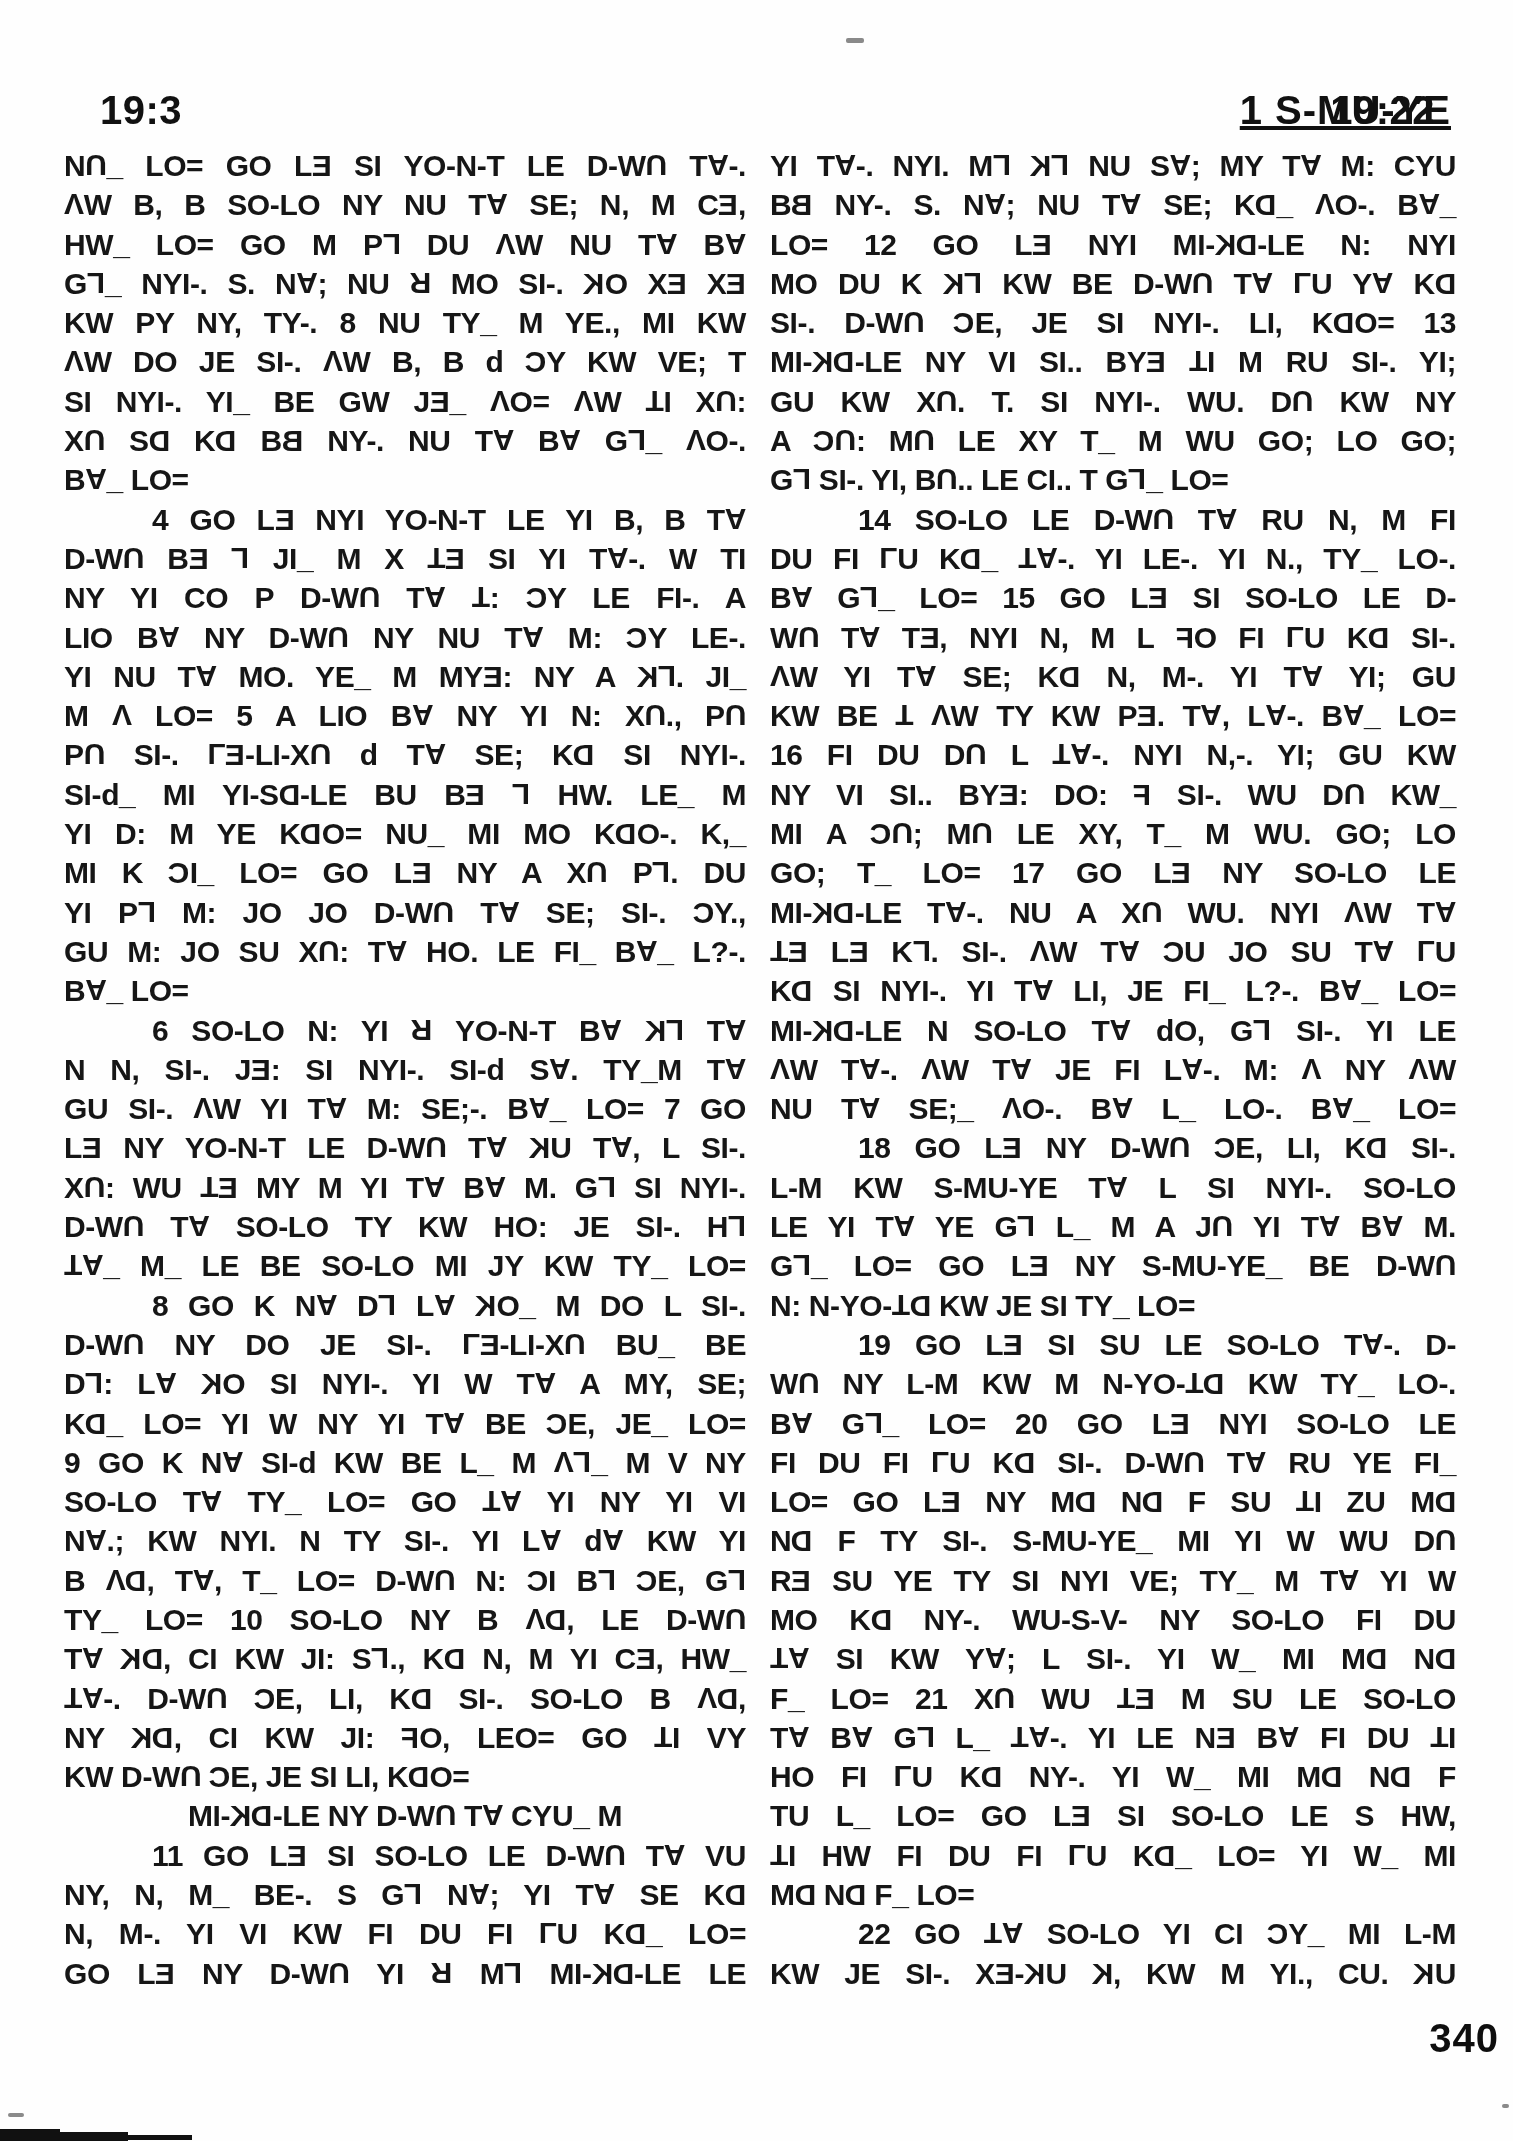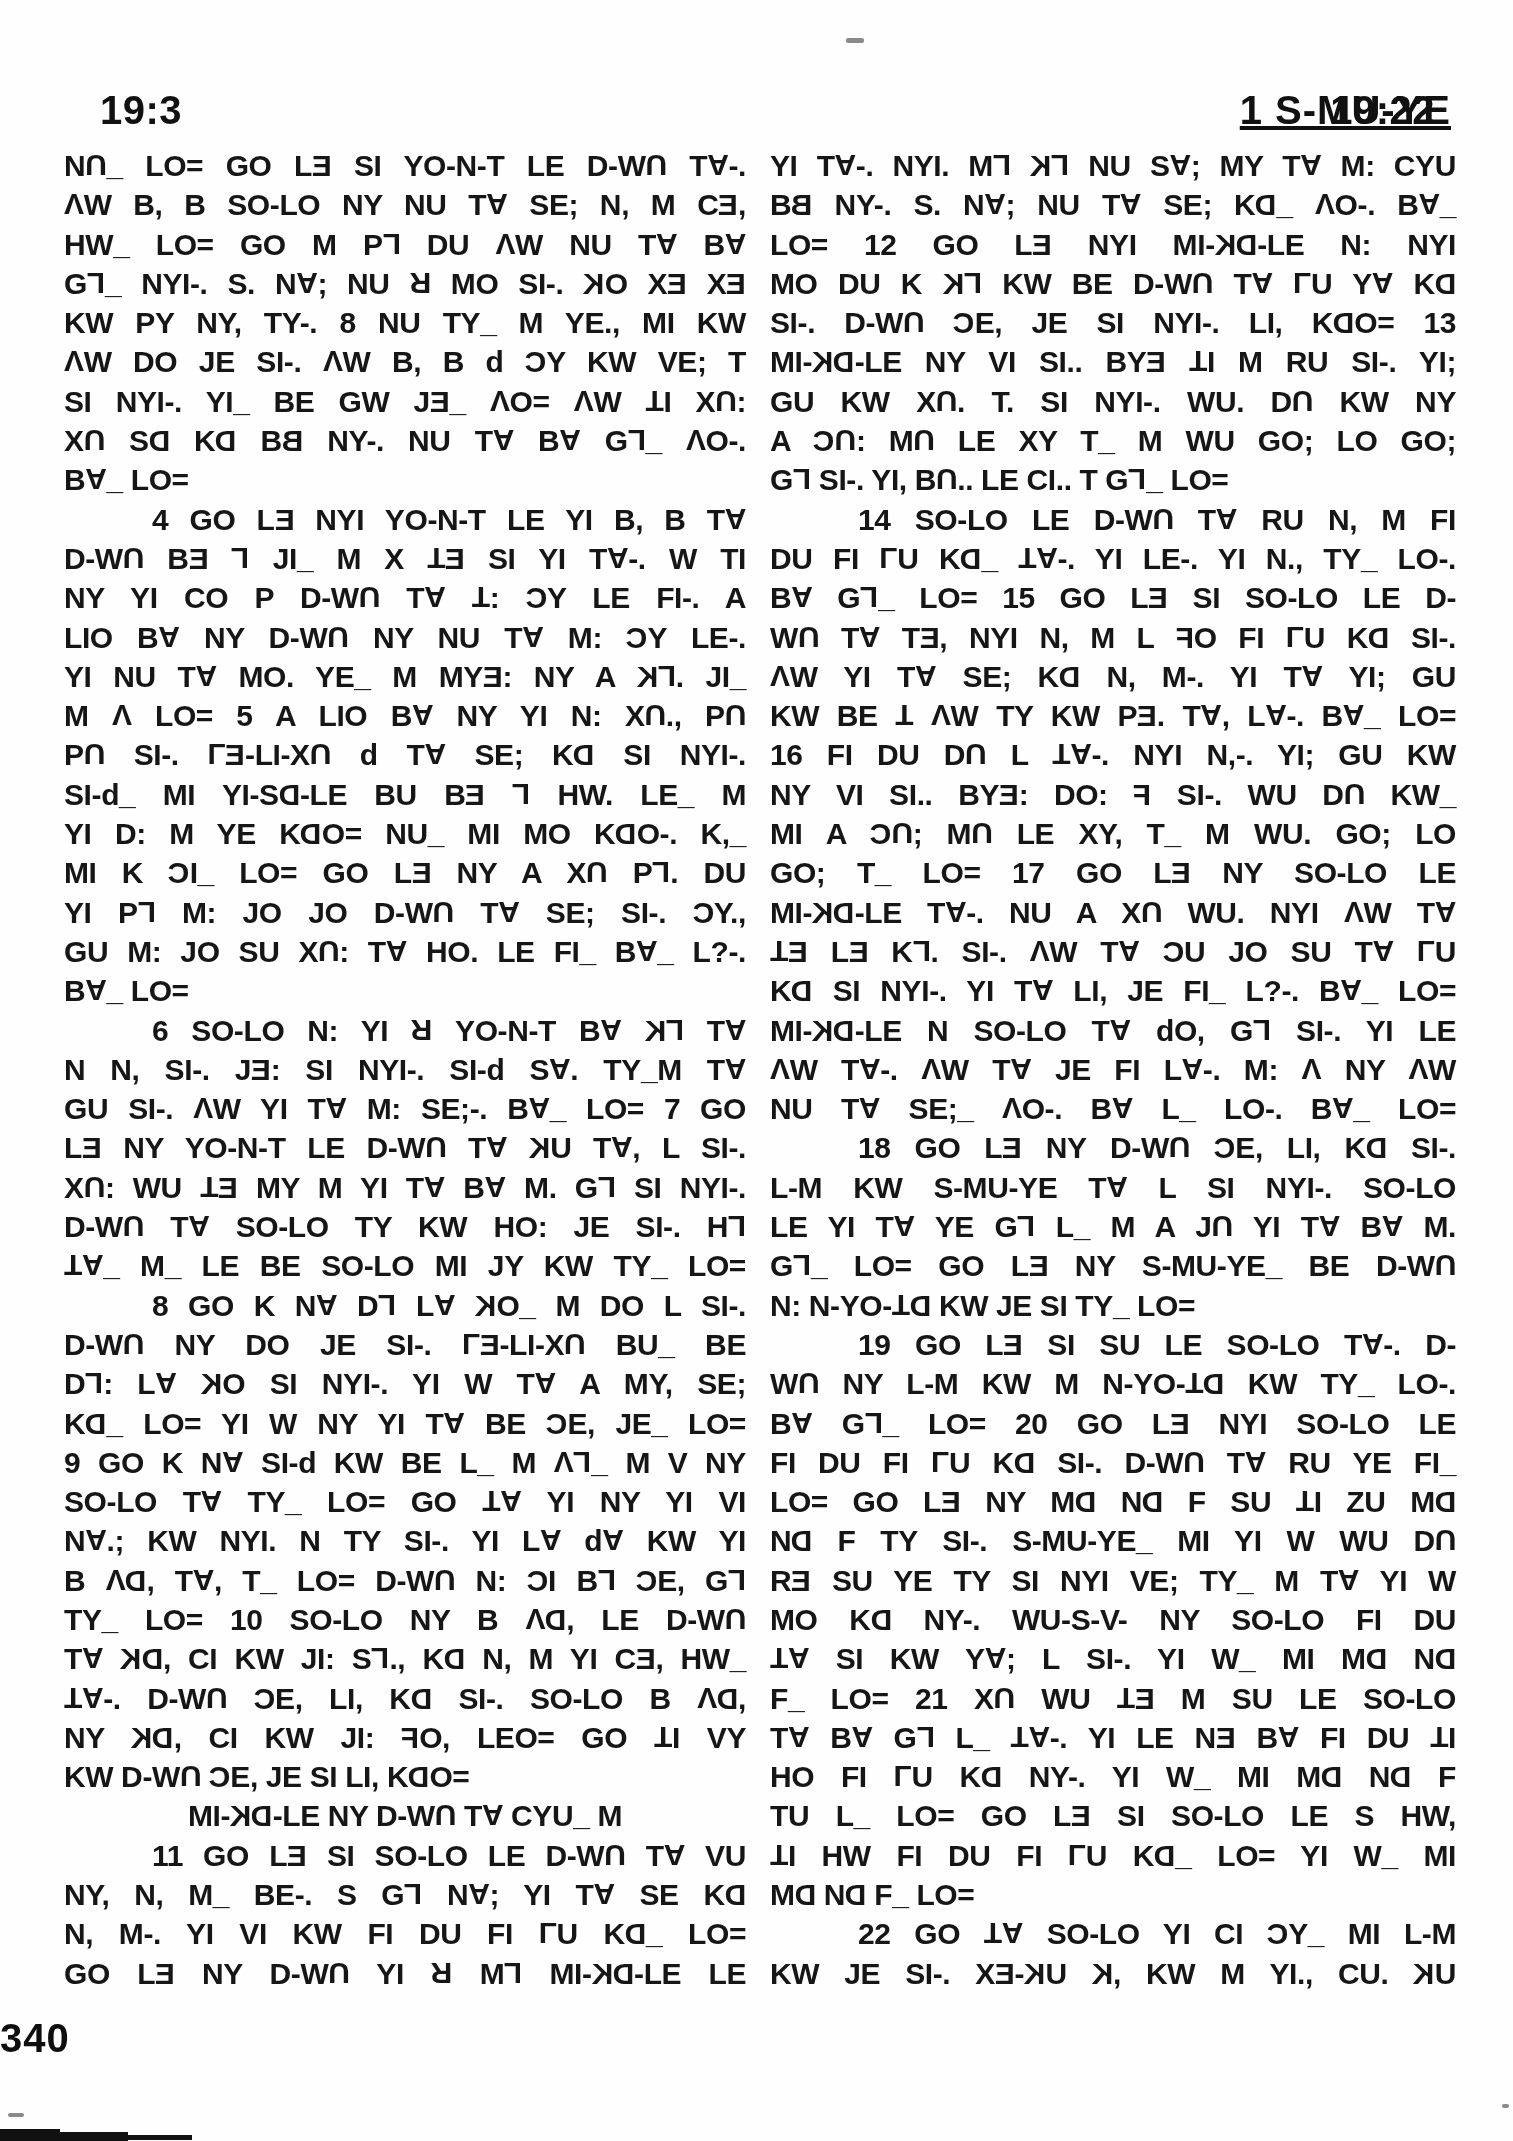--- a/index.html
+++ b/index.html
@@ -24,21 +24,21 @@
   .line.al{text-align-last:left;}
   .line.ac{text-align-last:center;text-align:center;}
   .line.ind{padding-left:88px;}
 
   
   .fx{display:inline-block;transform:scaleX(-1);}
   .fy{display:inline-block;transform:scaleY(-1);}
   .fr{display:inline-block;transform:scale(-1,-1);}
 
   
-  .pgnum{position:absolute;top:2016px;left:0;right:14px;text-align:left;
+  .pgnum{position:absolute;top:2016px;left:0;right:14px;text-align:right;
          font-weight:bold;font-size:40px;letter-spacing:1px;color:#0e0e0e;}
 
   
   .art{position:absolute;background:#111;}
   .speck{position:absolute;background:#8a8a8a;border-radius:2px;}
 </style>
 </head>
 <body>
 
 <div class="page">

